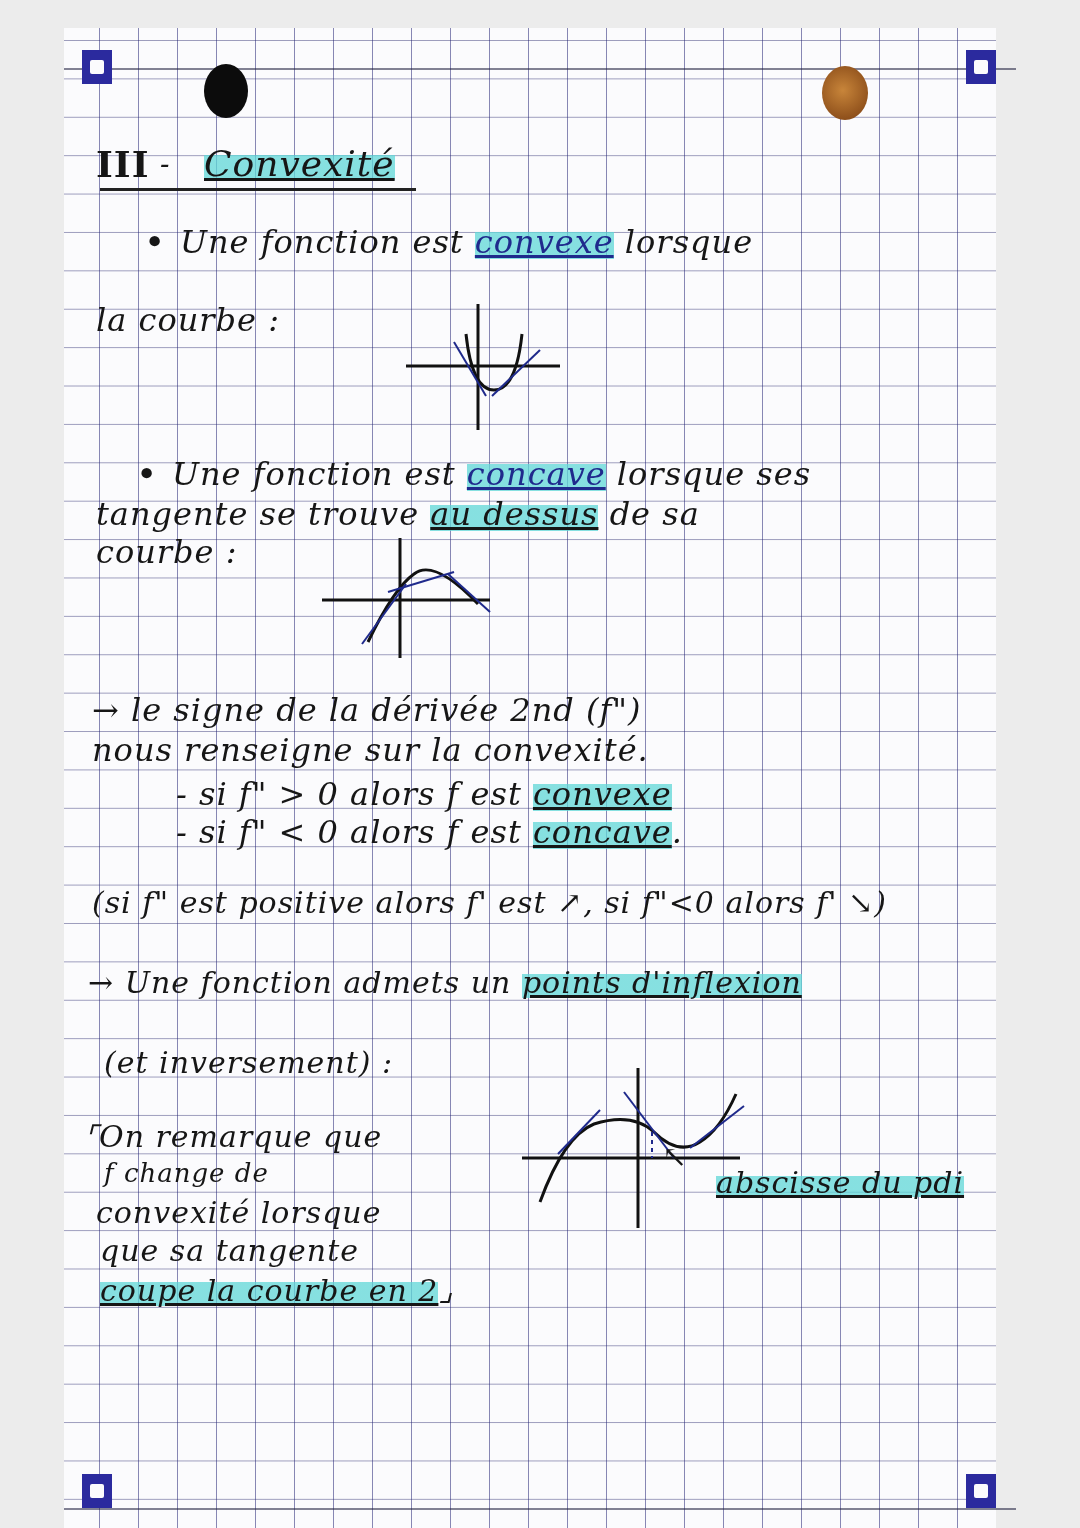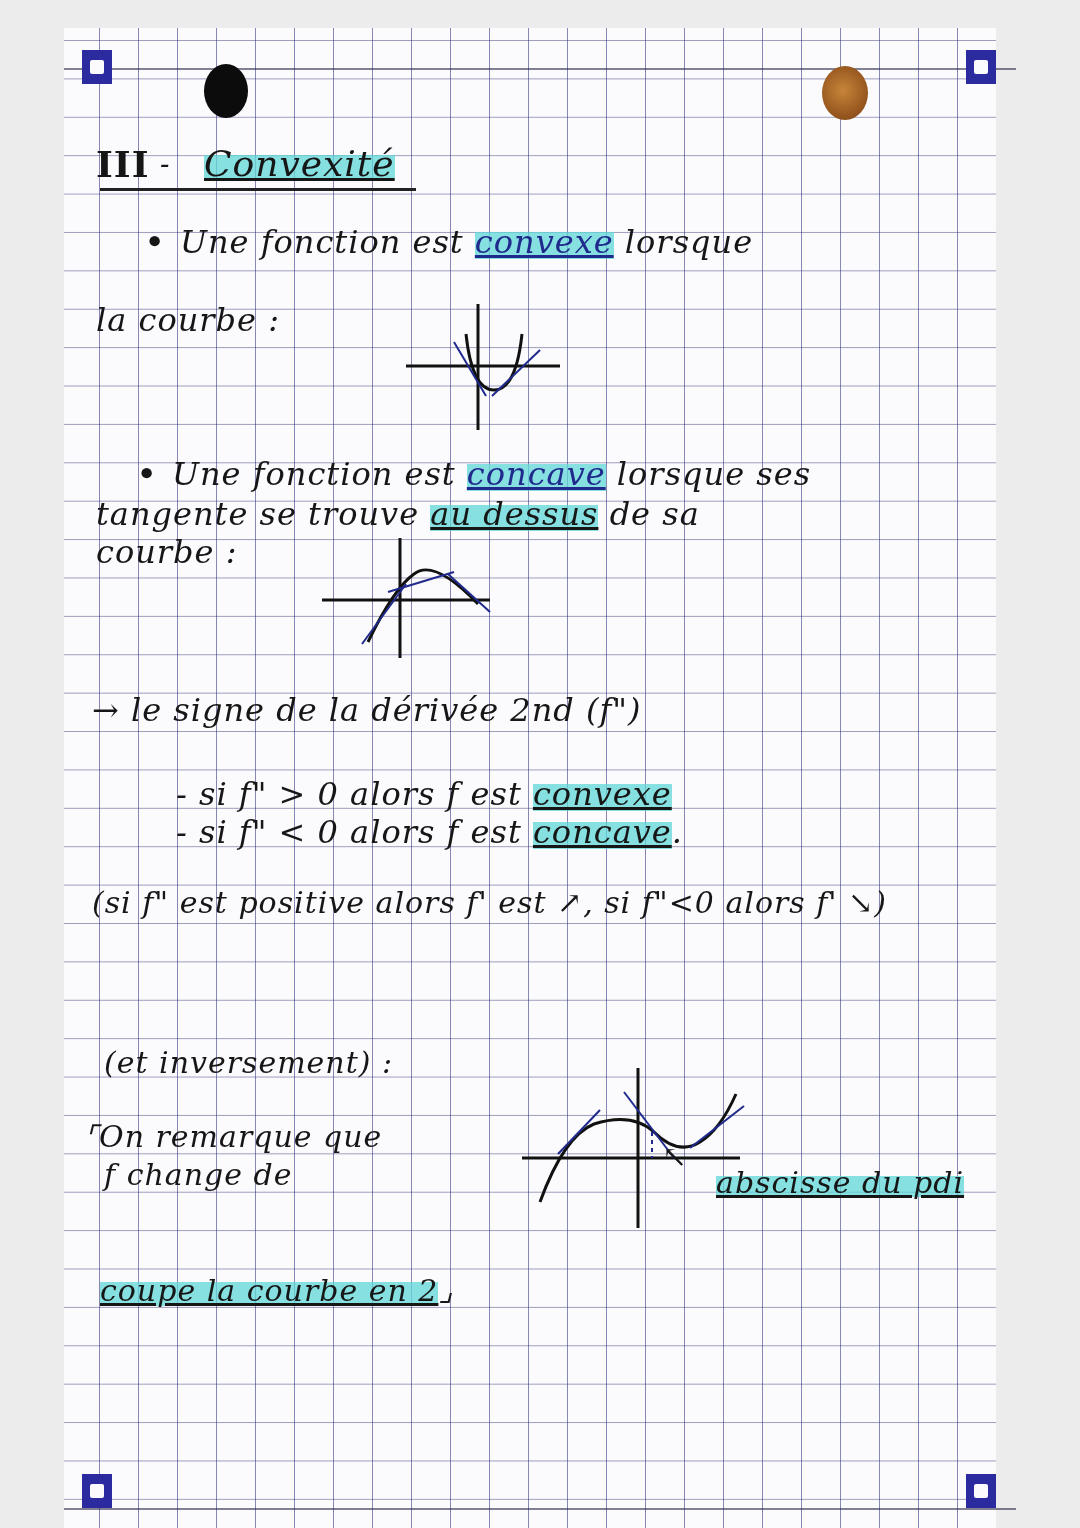--- a/index.html
+++ b/index.html
@@ -65,33 +65,39 @@
   <svg style="left:250px;top:506px" width="190" height="130">
     <line x1="8" y1="66" x2="176" y2="66" stroke="#111" stroke-width="3"></line>
     <line x1="86" y1="4" x2="86" y2="124" stroke="#111" stroke-width="3"></line>
     <path d="M54 108 Q80 54 100 40 Q120 24 164 70" fill="none" stroke="#111" stroke-width="3"></path>
     <line x1="48" y1="110" x2="92" y2="50" stroke="#1f2a8c" stroke-width="2"></line>
     <line x1="74" y1="58" x2="140" y2="38" stroke="#1f2a8c" stroke-width="2"></line>
     <line x1="134" y1="40" x2="176" y2="78" stroke="#1f2a8c" stroke-width="2"></line>
   </svg>
 
   <div class="hw" style="left:28px;top:666px;">→ le signe de la dérivée 2nd (f")</div>
+  <div class="hw" style="left:28px;top:706px;">nous renseigne sur la convexité.</div>
   <div class="hw" style="left:112px;top:750px;">
     <span>- si f" &gt; 0  alors  f est</span> <span class="hl">convexe</span>
   </div>
   <div class="hw" style="left:112px;top:788px;">
     <span>- si f" &lt; 0  alors  f est</span> <span class="hl">concave</span><span>.</span>
   </div>
 
   <div class="hw" style="left:28px;top:860px;font-size:30px;">(si f" est positive alors f' est ↗, si f"&lt;0 alors f' ↘)</div>
 
+  <div class="hw" style="left:24px;top:940px;font-size:30px;">
+    <span>→ Une fonction admets un</span> <span class="hl">points d'inflexion</span>
+  </div>
   <div class="hw" style="left:20px;top:1094px;font-size:30px;">⌜On remarque que</div>
 
   <div class="hw" style="left:40px;top:1020px;font-size:30px;">(et inversement) :</div>
-  <div class="hw" style="left:40px;top:1132px;font-size:30px;">f change de</div>
+  <div class="hw" style="left:40px;top:1132px;font-size:26px;">f change de</div>
+  <div class="hw" style="left:32px;top:1170px;font-size:30px;">convexité lorsque</div>
+  <div class="hw" style="left:36px;top:1208px;font-size:30px;">que sa tangente</div>
   <div class="hw" style="left:36px;top:1248px;font-size:30px;">
     <span class="hl">coupe la courbe en 2</span><span>⌟</span>
   </div>
 
   <svg style="left:450px;top:1030px" width="260" height="180">
     <line x1="8" y1="100" x2="226" y2="100" stroke="#111" stroke-width="3"></line>
     <line x1="124" y1="10" x2="124" y2="170" stroke="#111" stroke-width="3"></line>
     <path d="M26 144 Q50 78 80 66 Q118 54 140 74 Q164 98 186 84 Q206 72 222 36" fill="none" stroke="#111" stroke-width="3"></path>
     <line x1="44" y1="96" x2="86" y2="52" stroke="#1f2a8c" stroke-width="2"></line>
     <line x1="110" y1="34" x2="160" y2="100" stroke="#1f2a8c" stroke-width="2"></line>

